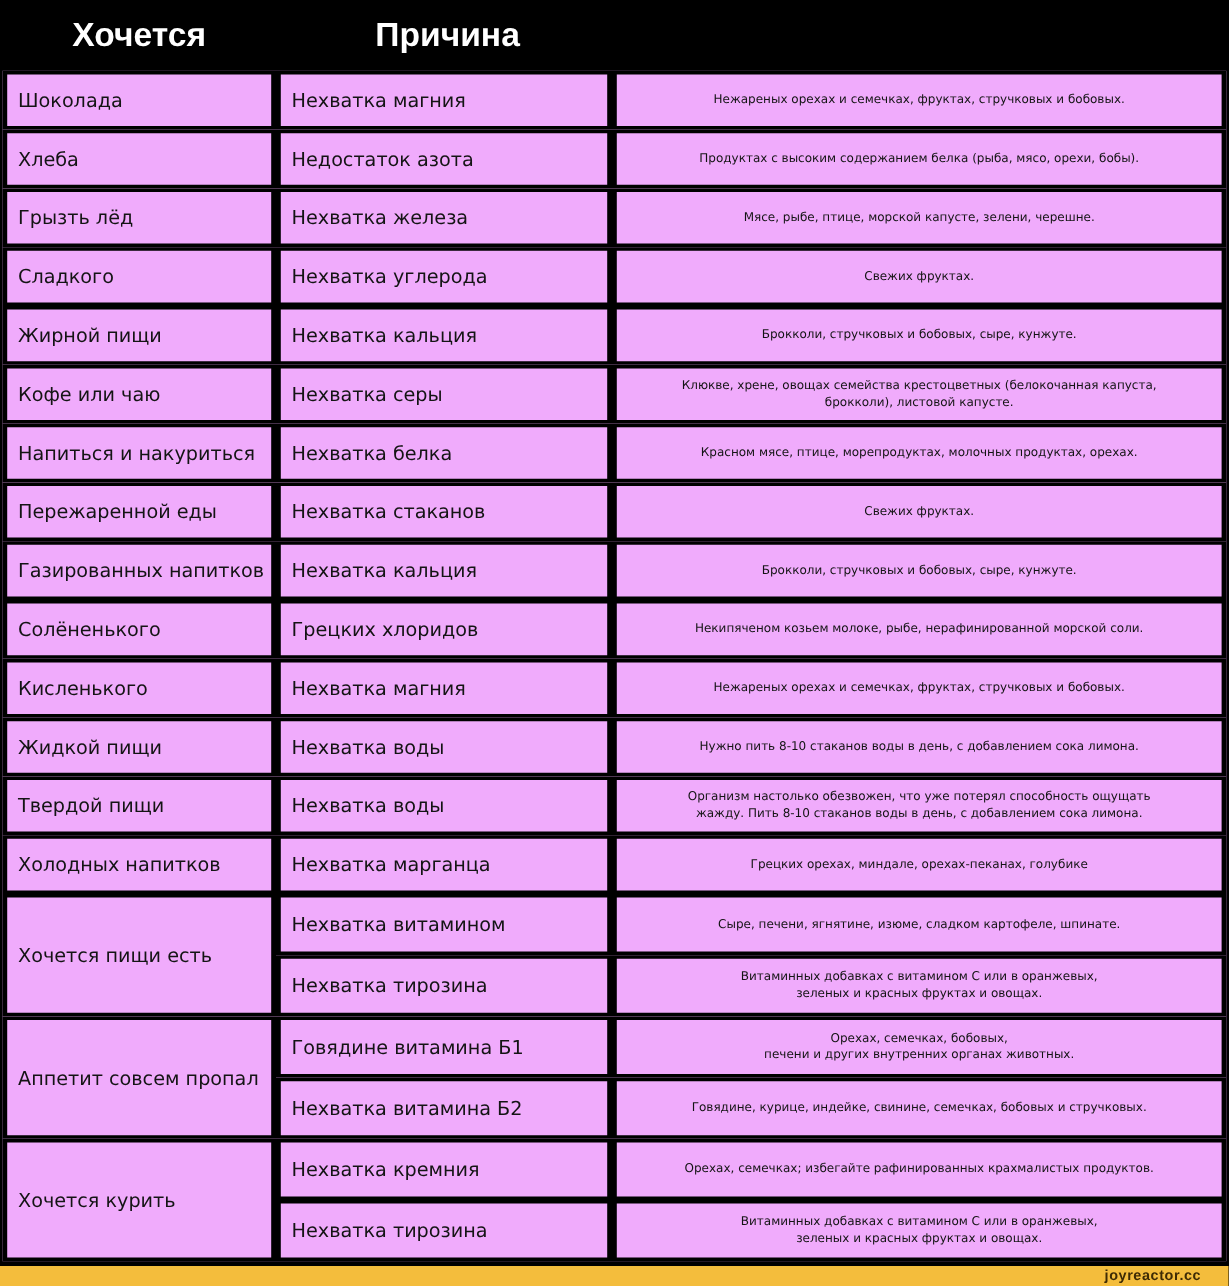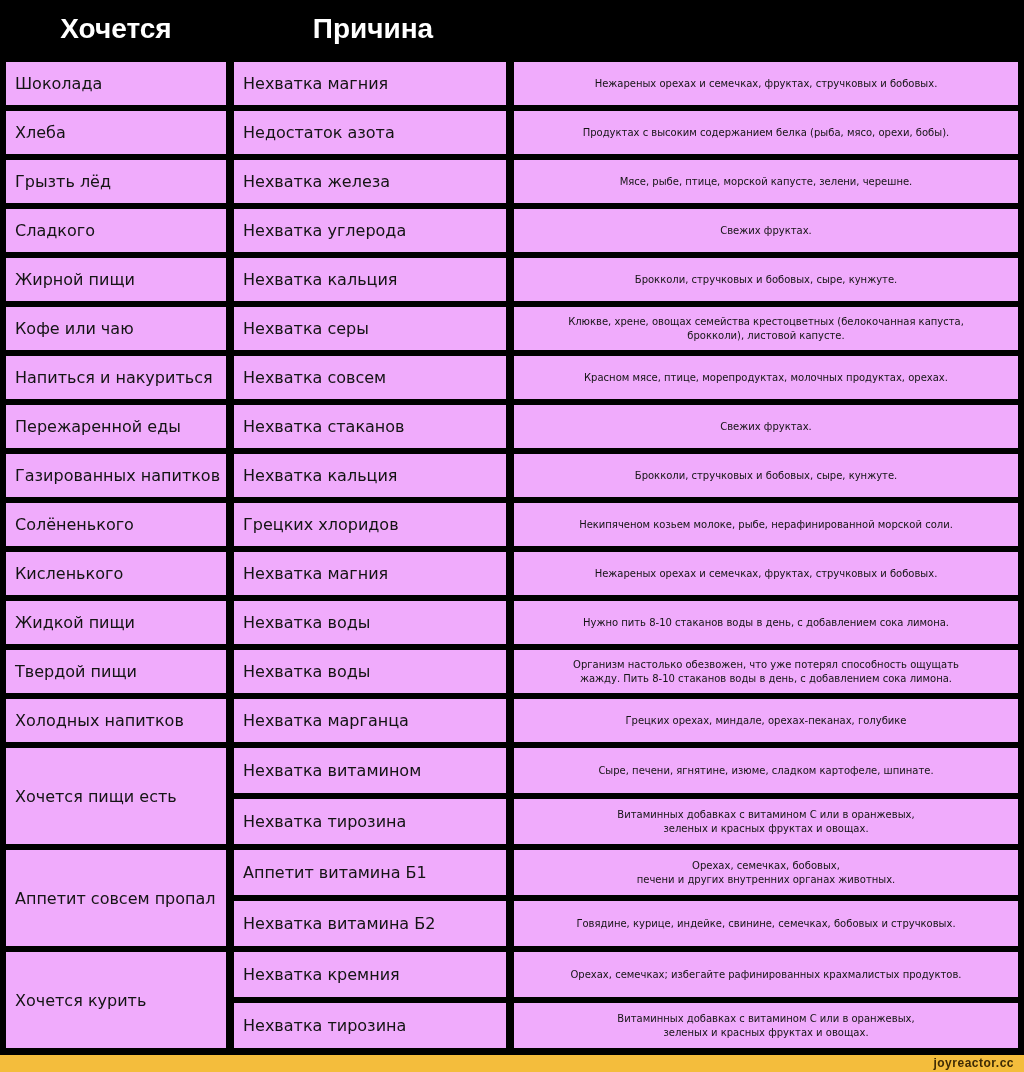--- a/index.html
+++ b/index.html
@@ -69,21 +69,21 @@
     white-space: pre-line;
     line-height: 1.35;
   }
   .footer-bar {
     margin-top: auto;
     height: 17px;
     background: var(--bar-color, #F4BD3C);
     display: flex;
     align-items: center;
     justify-content: flex-end;
-    padding-right: 10px;
+    padding-right: 23px;
     flex: none;
   }
   .watermark {
     color: var(--watermark-color, #3E2B05);
     font-weight: bold;
     font-size: 12px;
     line-height: 17px;
     font-family: "Liberation Sans", sans-serif;
     letter-spacing: 0.5px;
   }
@@ -131,21 +131,21 @@
         <td class="c3">Брокколи, стручковых и бобовых, сыре, кунжуте.</td>
       </tr>
       <tr class="r">
         <td class="c1">Кофе или чаю</td>
         <td class="c2">Нехватка серы</td>
         <td class="c3">Клюкве, хрене, овощах семейства крестоцветных (белокочанная капуста,
 брокколи), листовой капусте.</td>
       </tr>
       <tr class="r">
         <td class="c1">Напиться и накуриться</td>
-        <td class="c2">Нехватка совсем</td>
+        <td class="c2">Нехватка белка</td>
         <td class="c3">Красном мясе, птице, морепродуктах, молочных продуктах, орехах.</td>
       </tr>
       <tr class="r">
         <td class="c1">Пережаренной еды</td>
         <td class="c2">Нехватка стаканов</td>
         <td class="c3">Свежих фруктах.</td>
       </tr>
       <tr class="r">
         <td class="c1">Газированных напитков</td>
         <td class="c2">Нехватка кальция</td>
@@ -184,21 +184,21 @@
         <td class="c3">Сыре, печени, ягнятине, изюме, сладком картофеле, шпинате.</td>
       </tr>
       <tr class="tall">
         <td class="c2">Нехватка тирозина</td>
         <td class="c3">Витаминных добавках с витамином С или в оранжевых,
 зеленых и красных фруктах и овощах.</td>
       </tr>
 
       <tr class="tall">
         <td class="c1" rowspan="2">Аппетит совсем пропал</td>
-        <td class="c2">Аппетит витамина Б1</td>
+        <td class="c2">Говядине витамина Б1</td>
         <td class="c3">Орехах, семечках, бобовых,
 печени и других внутренних органах животных.</td>
       </tr>
       <tr class="tall">
         <td class="c2">Нехватка витамина Б2</td>
         <td class="c3">Говядине, курице, индейке, свинине, семечках, бобовых и стручковых.</td>
       </tr>
 
       <tr class="tall">
         <td class="c1" rowspan="2">Хочется курить</td>

